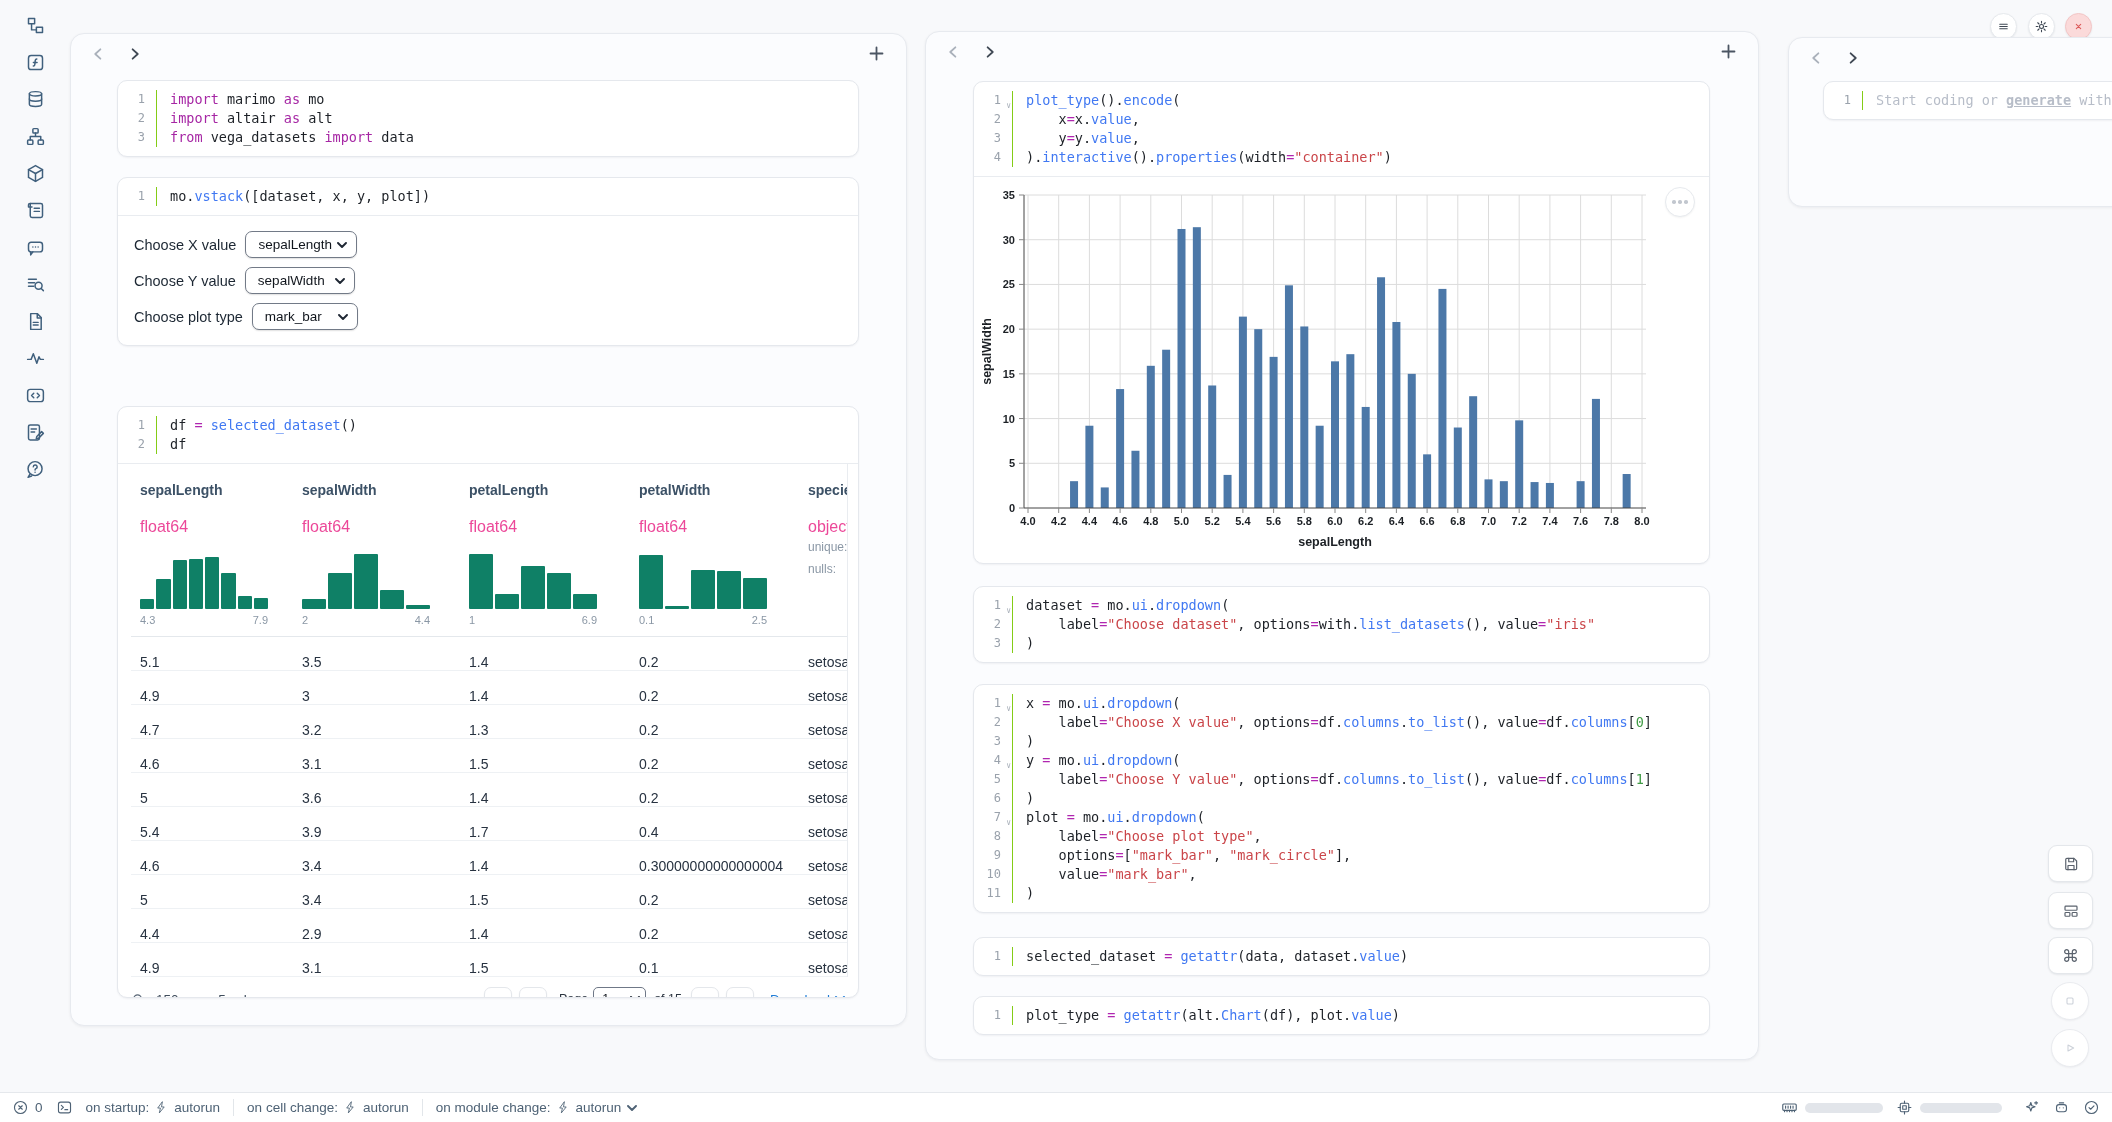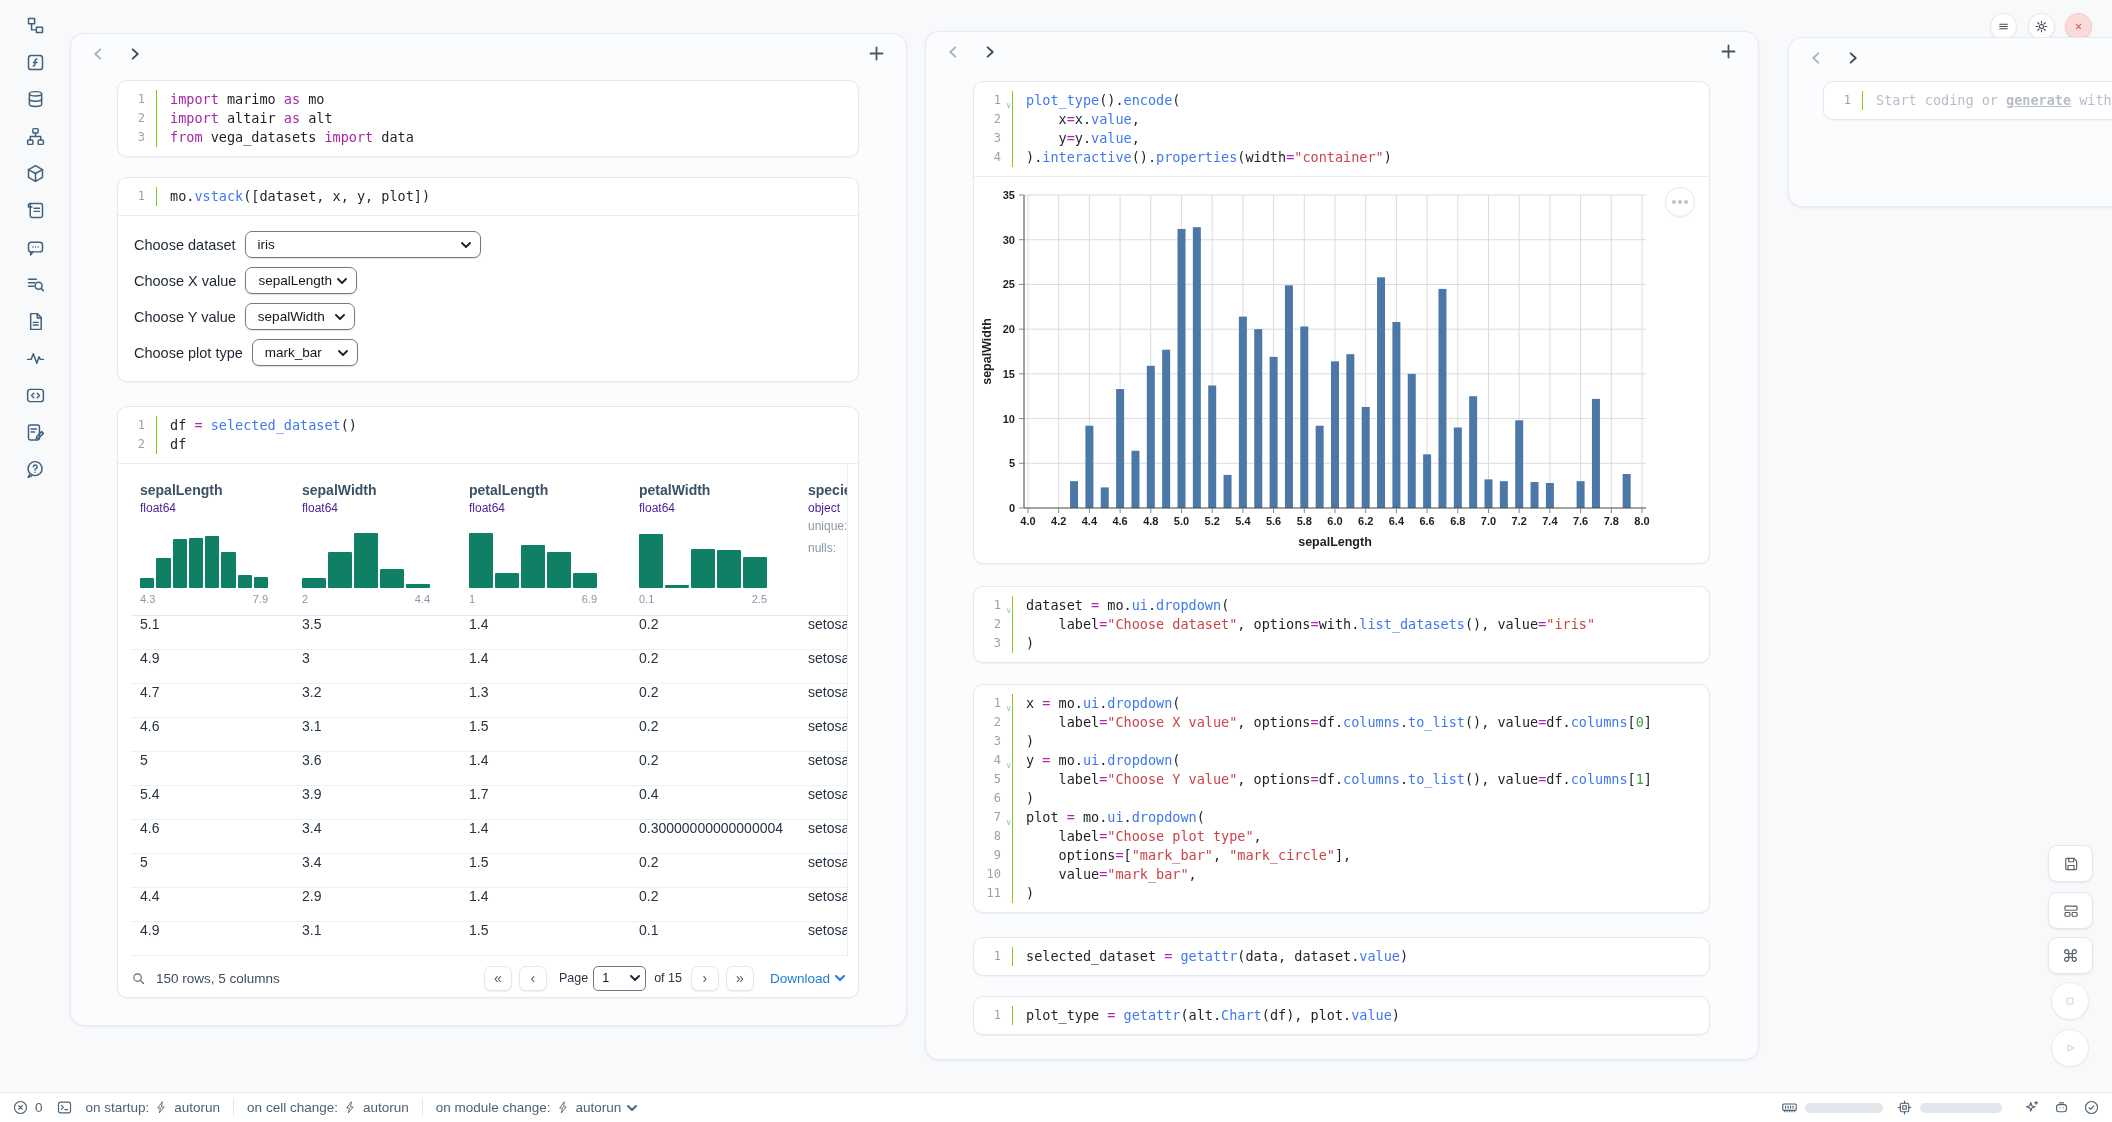--- a/index.html
+++ b/index.html
@@ -52,26 +52,26 @@
   
   .tclip{margin-left:13px;width:716px;overflow:hidden;border-right:1px solid #e9ecf0}
   .thead{display:flex;padding-top:18px;border-bottom:1px solid #e4e8ec;padding-bottom:10px}
   .th,.td{flex:none;padding-left:9px;box-sizing:border-box;white-space:nowrap}
   .th:nth-child(1),.td:nth-child(1){width:162px}
   .th:nth-child(2),.td:nth-child(2){width:167px}
   .th:nth-child(3),.td:nth-child(3){width:170px}
   .th:nth-child(4),.td:nth-child(4){width:169px}
   .th:nth-child(5),.td:nth-child(5){width:60px}
   .th-name{font-weight:bold;font-size:14px;color:#3c5166}
-  .th-type{font-size:12px;color:#4c1d95;margin-top:3px}
+  .th-type{font-size:16px;color:#ec4899;margin-top:20px}
   .hist{display:flex;align-items:flex-end;gap:2px;height:60px;margin-top:13px;width:128px}
   .hist div{flex:1;background:#0f8066;border-radius:1px}
   .hrange{display:flex;justify-content:space-between;width:128px;font-size:11px;color:#8a97a5;margin-top:5px}
   .tmeta{font-size:12px;color:#8a97a5;line-height:22px}
-  .tr{display:flex;height:33px;align-items:flex-start;border-bottom:1px solid #eef1f4;font-size:14px;color:#273240}
+  .tr{display:flex;height:33px;align-items:flex-end;border-bottom:1px solid #eef1f4;font-size:14px;color:#273240}
   .tfoot{display:flex;align-items:center;height:44px;padding:0 13px}
   .tsum{margin-left:10px;font-size:13.5px;color:#3f4d5c}
   .spacer{flex:1}
   .pgbtn{width:28px;height:25px;border:1px solid #e4e7eb;border-radius:7px;background:#fff;
          box-shadow:0 1px 1.5px rgba(0,0,0,.07);color:#4b5563;font-size:14px;display:flex;
          align-items:center;justify-content:center;margin-left:7px;padding:0}
   .pglabel{font-size:12.5px;color:#2b3440;margin:0 5px 0 12px}
   .pgsel{width:38px;height:23px;border:1px solid #6f7887;border-radius:5px;background:#fff;display:flex;
          align-items:center;justify-content:space-between;padding:0 5px 0 8px;font-size:12.5px;color:#10151c}
   .oflabel{font-size:12.5px;color:#2b3440;margin:0 2px 0 8px}
@@ -260,29 +260,20 @@
 
   <div class="cell" style="left:46px;top:143px;width:740px">
     <div class="code">
         <div class="code-line">
           <span class="ln">1</span>
           <span class="lc"><span class="tk-pl">mo.</span><span class="tk-fn">vstack</span><span class="tk-pl">([dataset, x, y, plot])</span></span>
         </div>
       </div>
     <div class="divider"></div>
     <div class="controls">
-      <div class="ctl-row">
-        <span>Choose dataset</span>
-        <div class="select" style="width:236px">
-          <span>iris</span>
-          <svg class="dch" viewBox="0 0 10 6">
-              <path d="M1 1l4 4 4-4"></path>
-            </svg>
-        </div>
-      </div>
       <div class="ctl-row">
         <span>Choose X value</span>
         <div class="select" style="width:112px">
           <span>sepalLength</span>
           <svg class="dch" viewBox="0 0 10 6">
               <path d="M1 1l4 4 4-4"></path>
             </svg>
         </div>
       </div>
       <div class="ctl-row">

